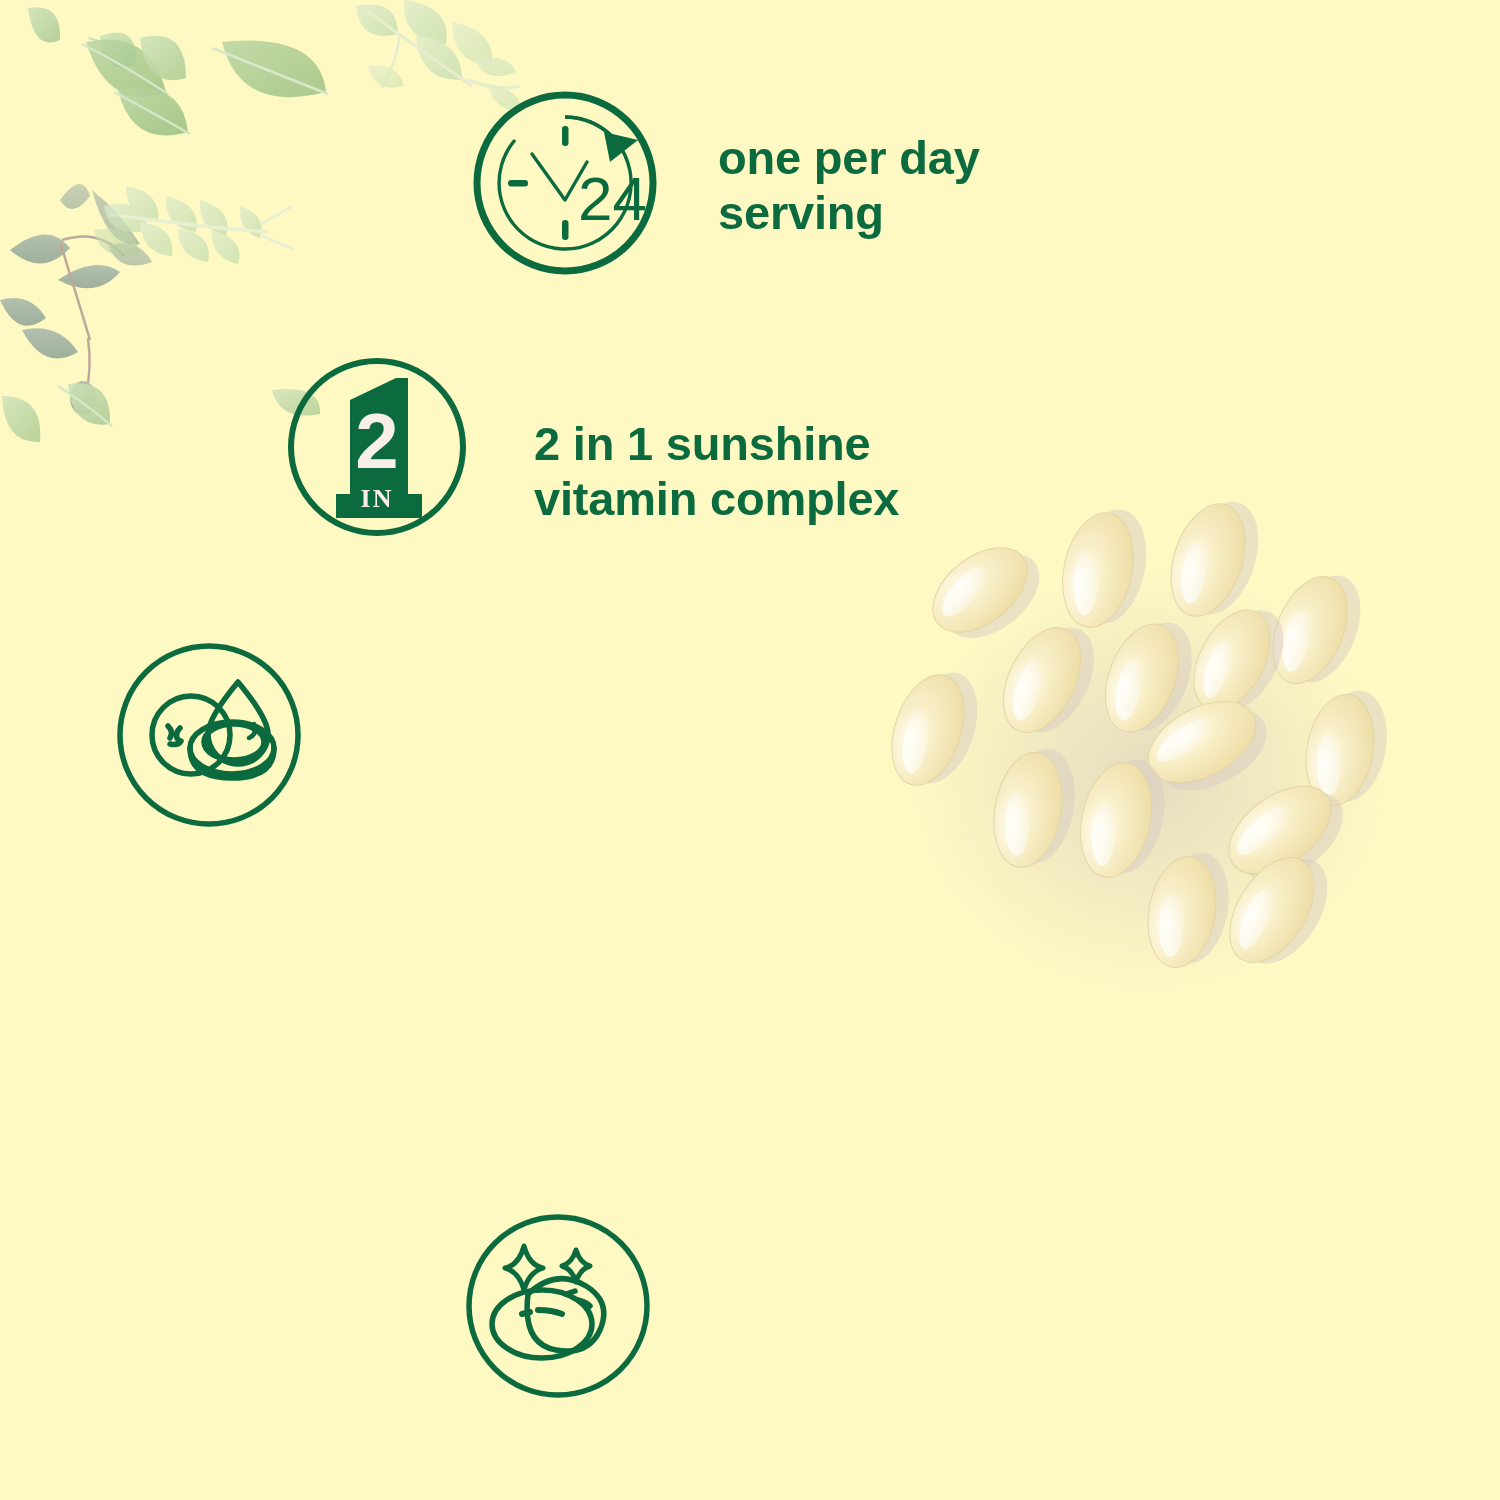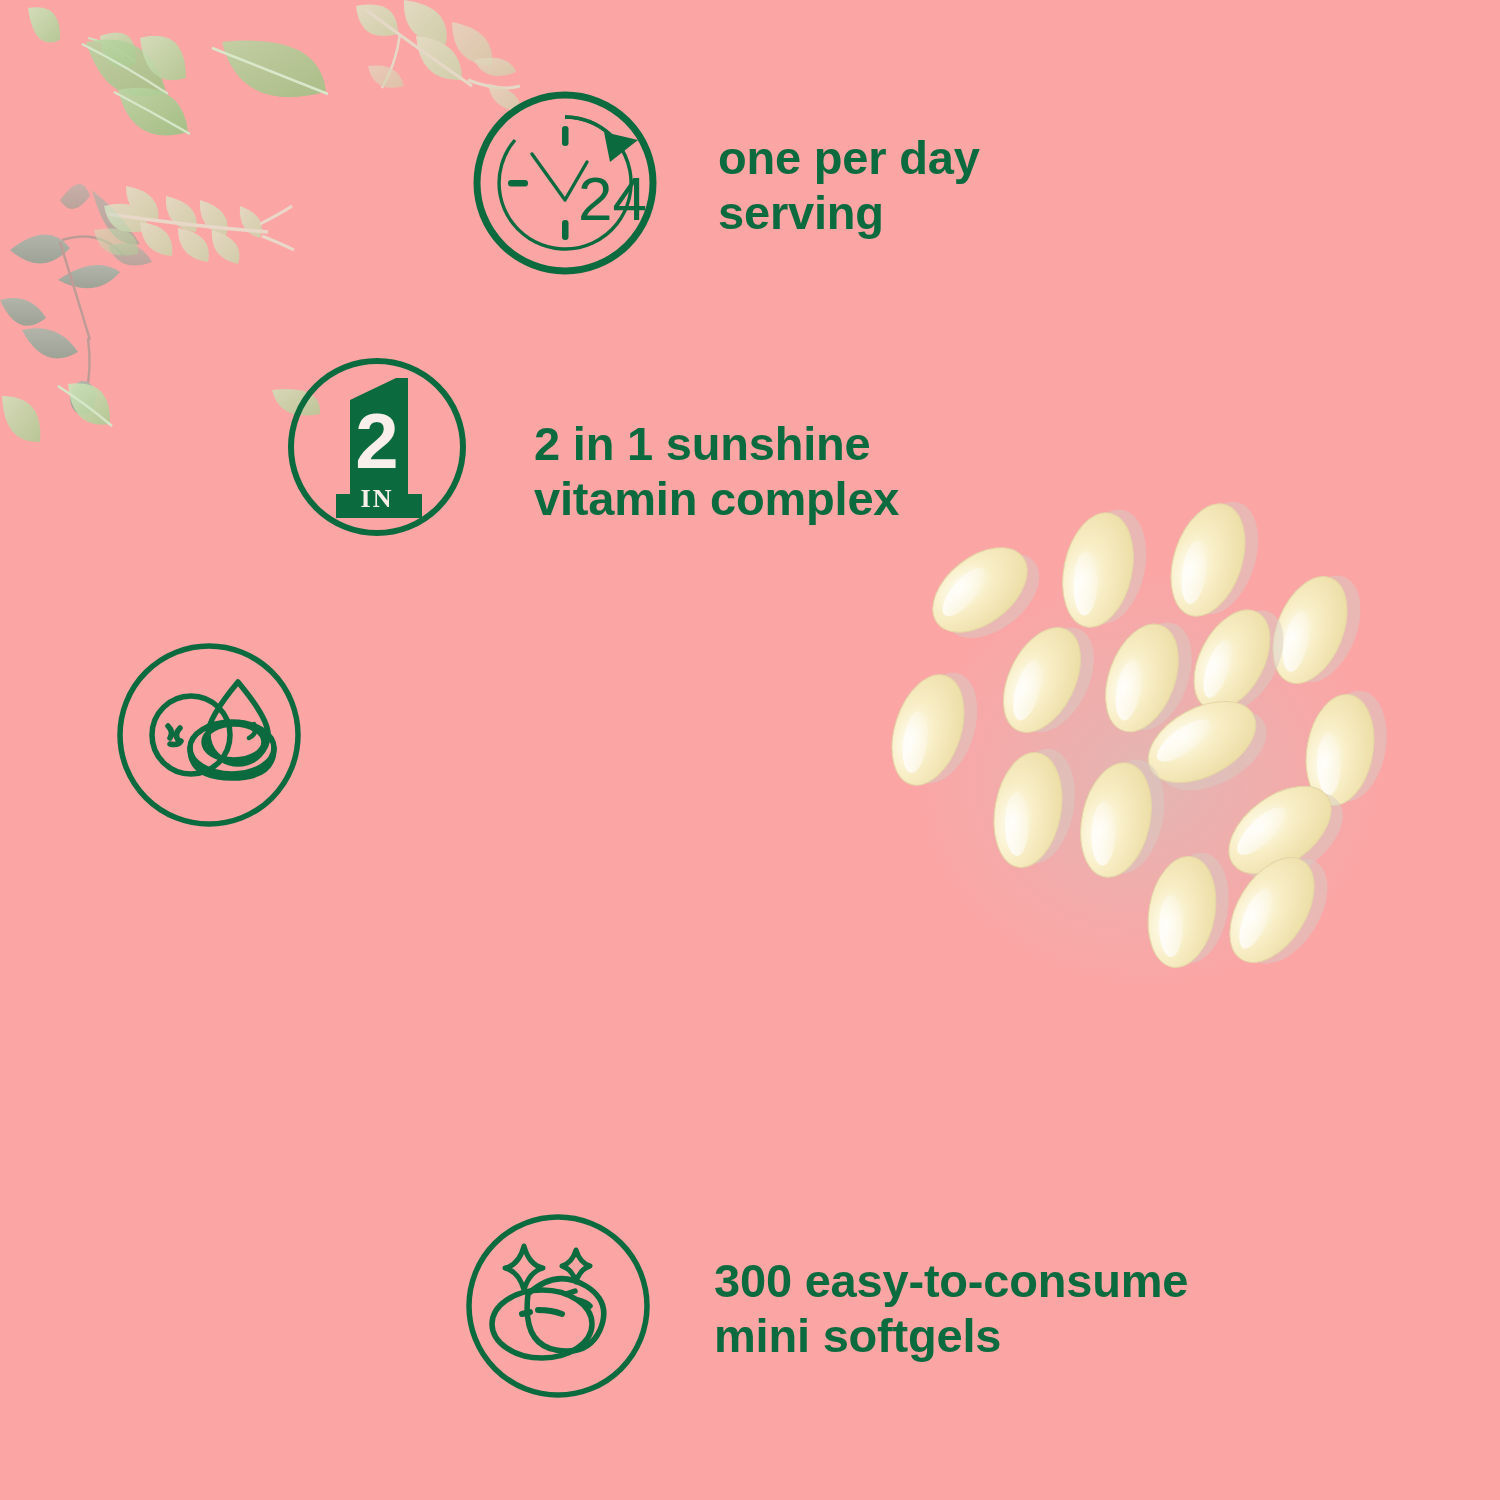--- a/index.html
+++ b/index.html
@@ -4,21 +4,21 @@
 <style>
   html, body {
     margin: 0;
     padding: 0;
     background: #f8efeb;
   }
   #page {
     position: relative;
     width: 1500px;
     height: 1500px;
-    background: #fca5a5;
+    background: #fef9c3;
     overflow: hidden;
     font-family: "Liberation Sans", sans-serif;
   }
 
   
   #foliage {
     position: absolute;
     left: 0;
     top: 0;
     width: 620px;
@@ -340,17 +340,15 @@
           <path d="M106 86 l9 -3" stroke-width="5.5"></path>
           <path d="M118 92 q8 2 12 6" stroke-width="5.5"></path>
         </g>
 
         <g fill="none" stroke="#0b6b3f" stroke-width="5" stroke-linejoin="round">
           <path d="M64 38 q5 19 19 22 q-14 4 -19 22 q-5 -18 -19 -22 q14 -3 19 -22 Z"></path>
           <path d="M116 42 q4 13 14 16 q-10 3 -14 16 q-4 -13 -14 -16 q10 -3 14 -16 Z"></path>
         </g>
       </svg>
     </div>
-    <div class="feature-text">300 easy-to-consume
-mini softgels</div>
   </div>
 
 </div>
 
 </body></html>

